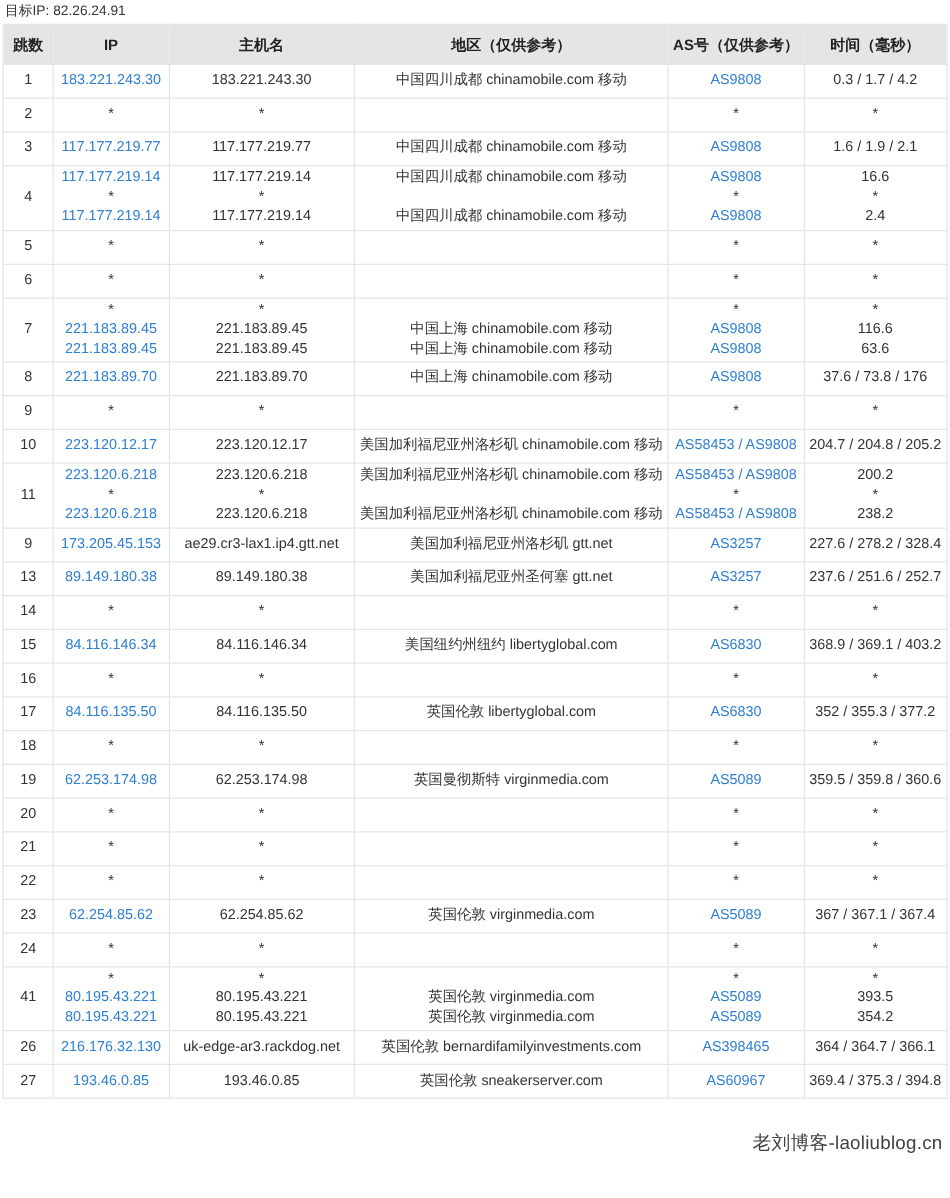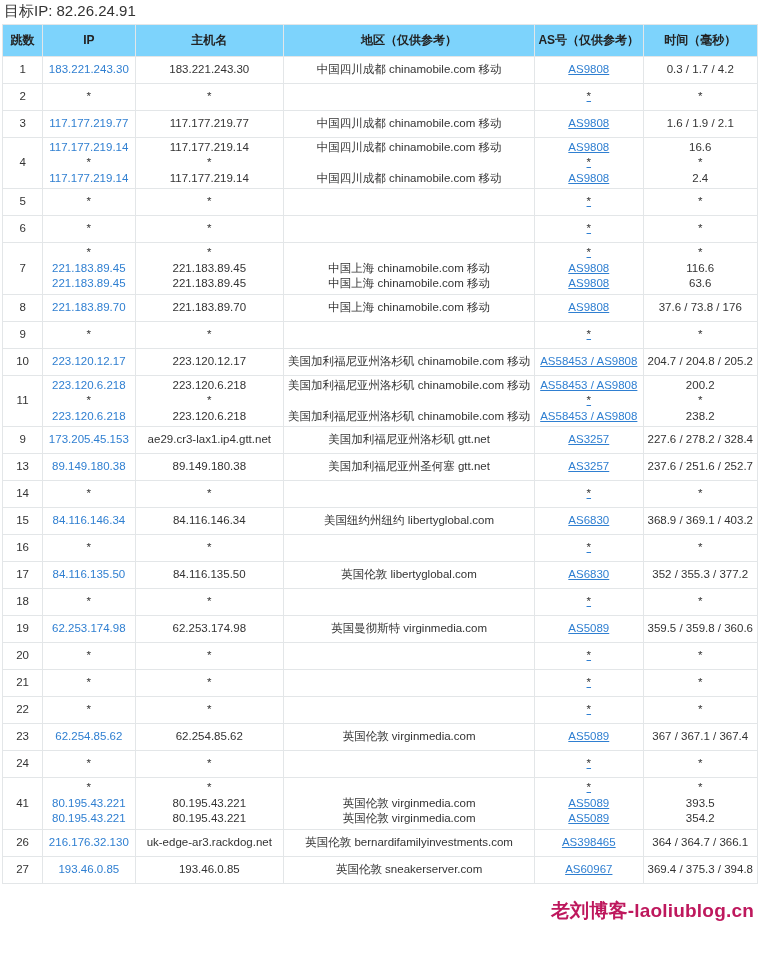--- a/index.html
+++ b/index.html
@@ -8,21 +8,21 @@
     background: #ffffff;
     font-family: "Liberation Sans", sans-serif;
   }
   body {
     width: 760px;
     height: 958px;
     overflow: hidden;
     position: relative;
   }
   .target-bar {
-    font-size: 15px;
+    font-size: 11px;
     color: #333;
     padding: 3px 4px 4px 4px;
     line-height: 1.1;
   }
   table.trace {
     width: 756px;
     margin: 0 2px;
     border-collapse: collapse;
     table-layout: fixed;
     font-size: 11.5px;
@@ -30,49 +30,49 @@
   }
   table.trace th, table.trace td {
     border: 1px solid #e3e6e8;
     text-align: center;
     vertical-align: middle;
     padding: 2px 2px;
     line-height: 1.35;
     overflow: hidden;
   }
   table.trace thead th {
-    background: #7dd3fc;
+    background: #e5e5e5;
     font-weight: bold;
     font-size: 12px;
     color: #222;
     height: 32px;
   }
   .col-hop   { width: 40px; }
   .col-ip    { width: 92px; }
   .col-host  { width: 148px; }
   .col-geo   { width: 250px; }
   .col-as    { width: 108px; }
   .col-time  { width: 114px; }
 
   td.ip-cell { color: #2f7fd1; }
   td.ip-cell .ln-star { color: #333; }
-  .as-cell { color: #2f7fd1; text-decoration: underline; }
+  .as-cell { color: #2f7fd1; }
   .as-cell .ln-star { color: #333; }
   td .ln { display: block; white-space: nowrap; }
 
   .h1 { height: 27px; }
   .h3 { height: 46px; }
 
   .watermark {
     position: absolute;
     right: 6px;
     bottom: 34px;
-    font-size: 19px;
-    font-weight: bold;
-    color: #be185d;
+    font-size: 15px;
+    font-weight: normal;
+    color: #404040;
     letter-spacing: 0.2px;
     white-space: nowrap;
     text-shadow: 0 1px 0 rgba(255,255,255,0.6);
     pointer-events: none;
   }
 </style>
 </head>
 <body>
 
 <div class="target-bar">目标IP: 82.26.24.91</div>

